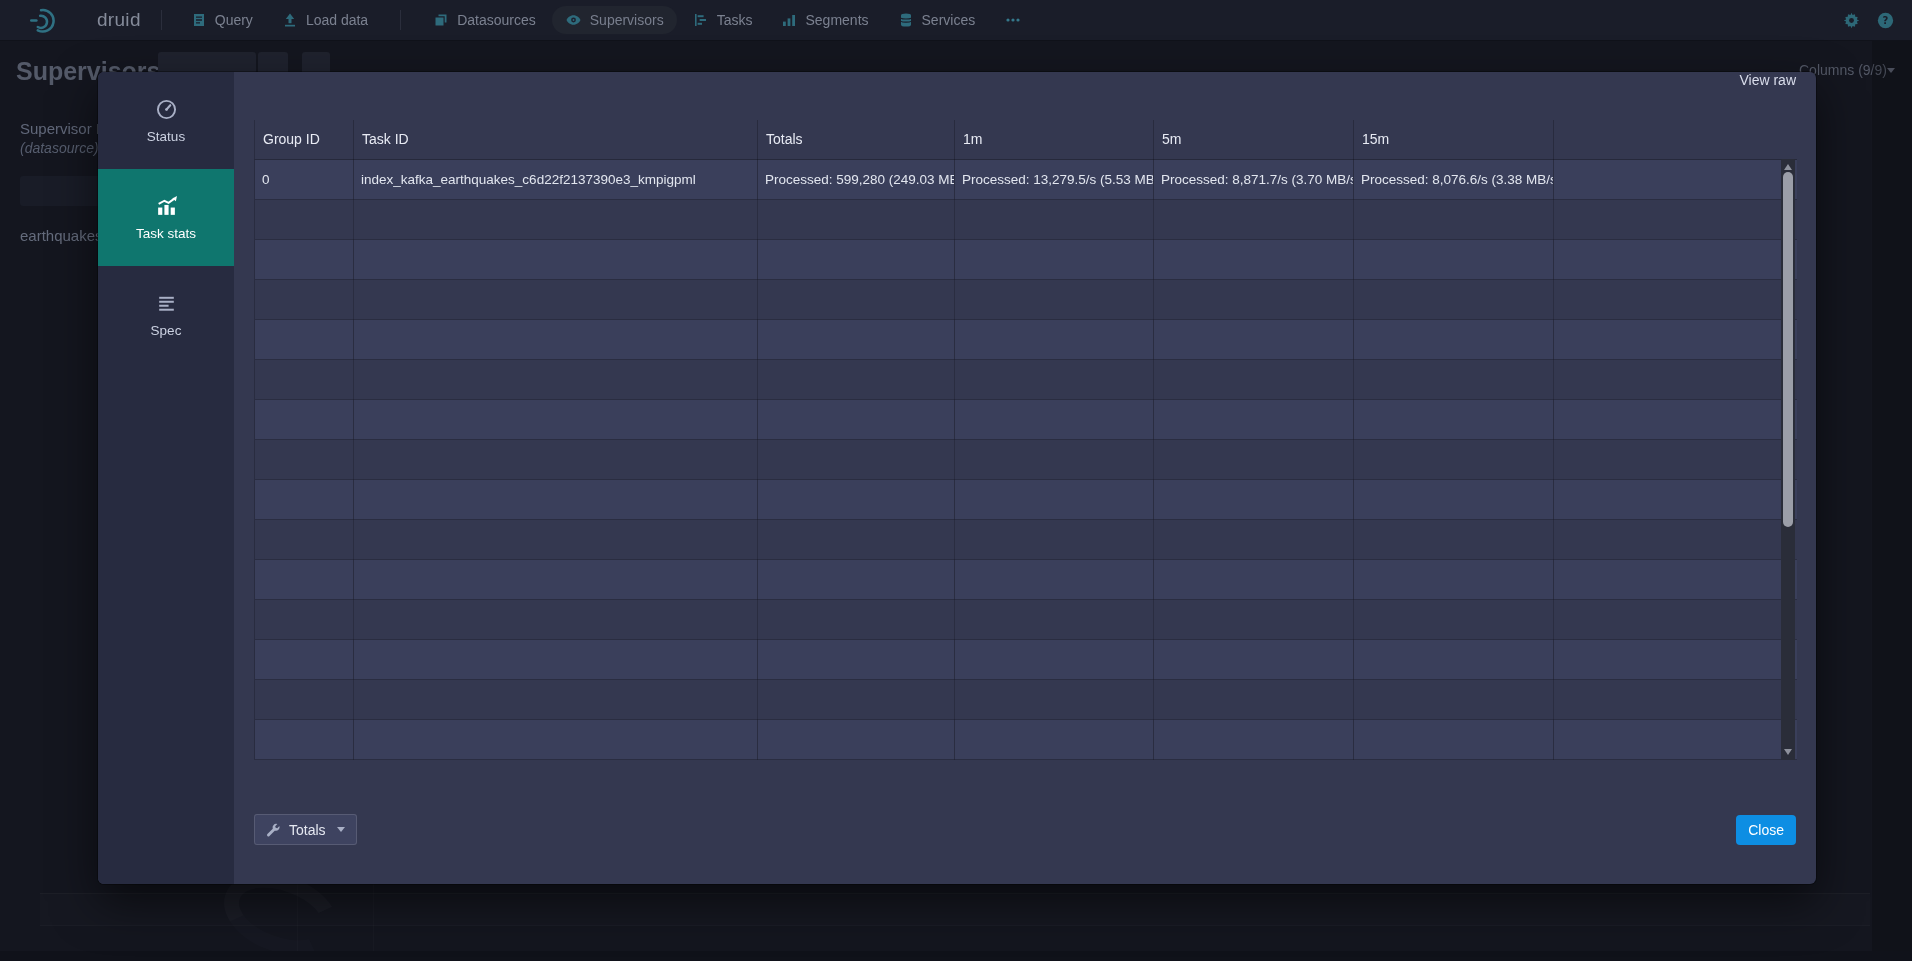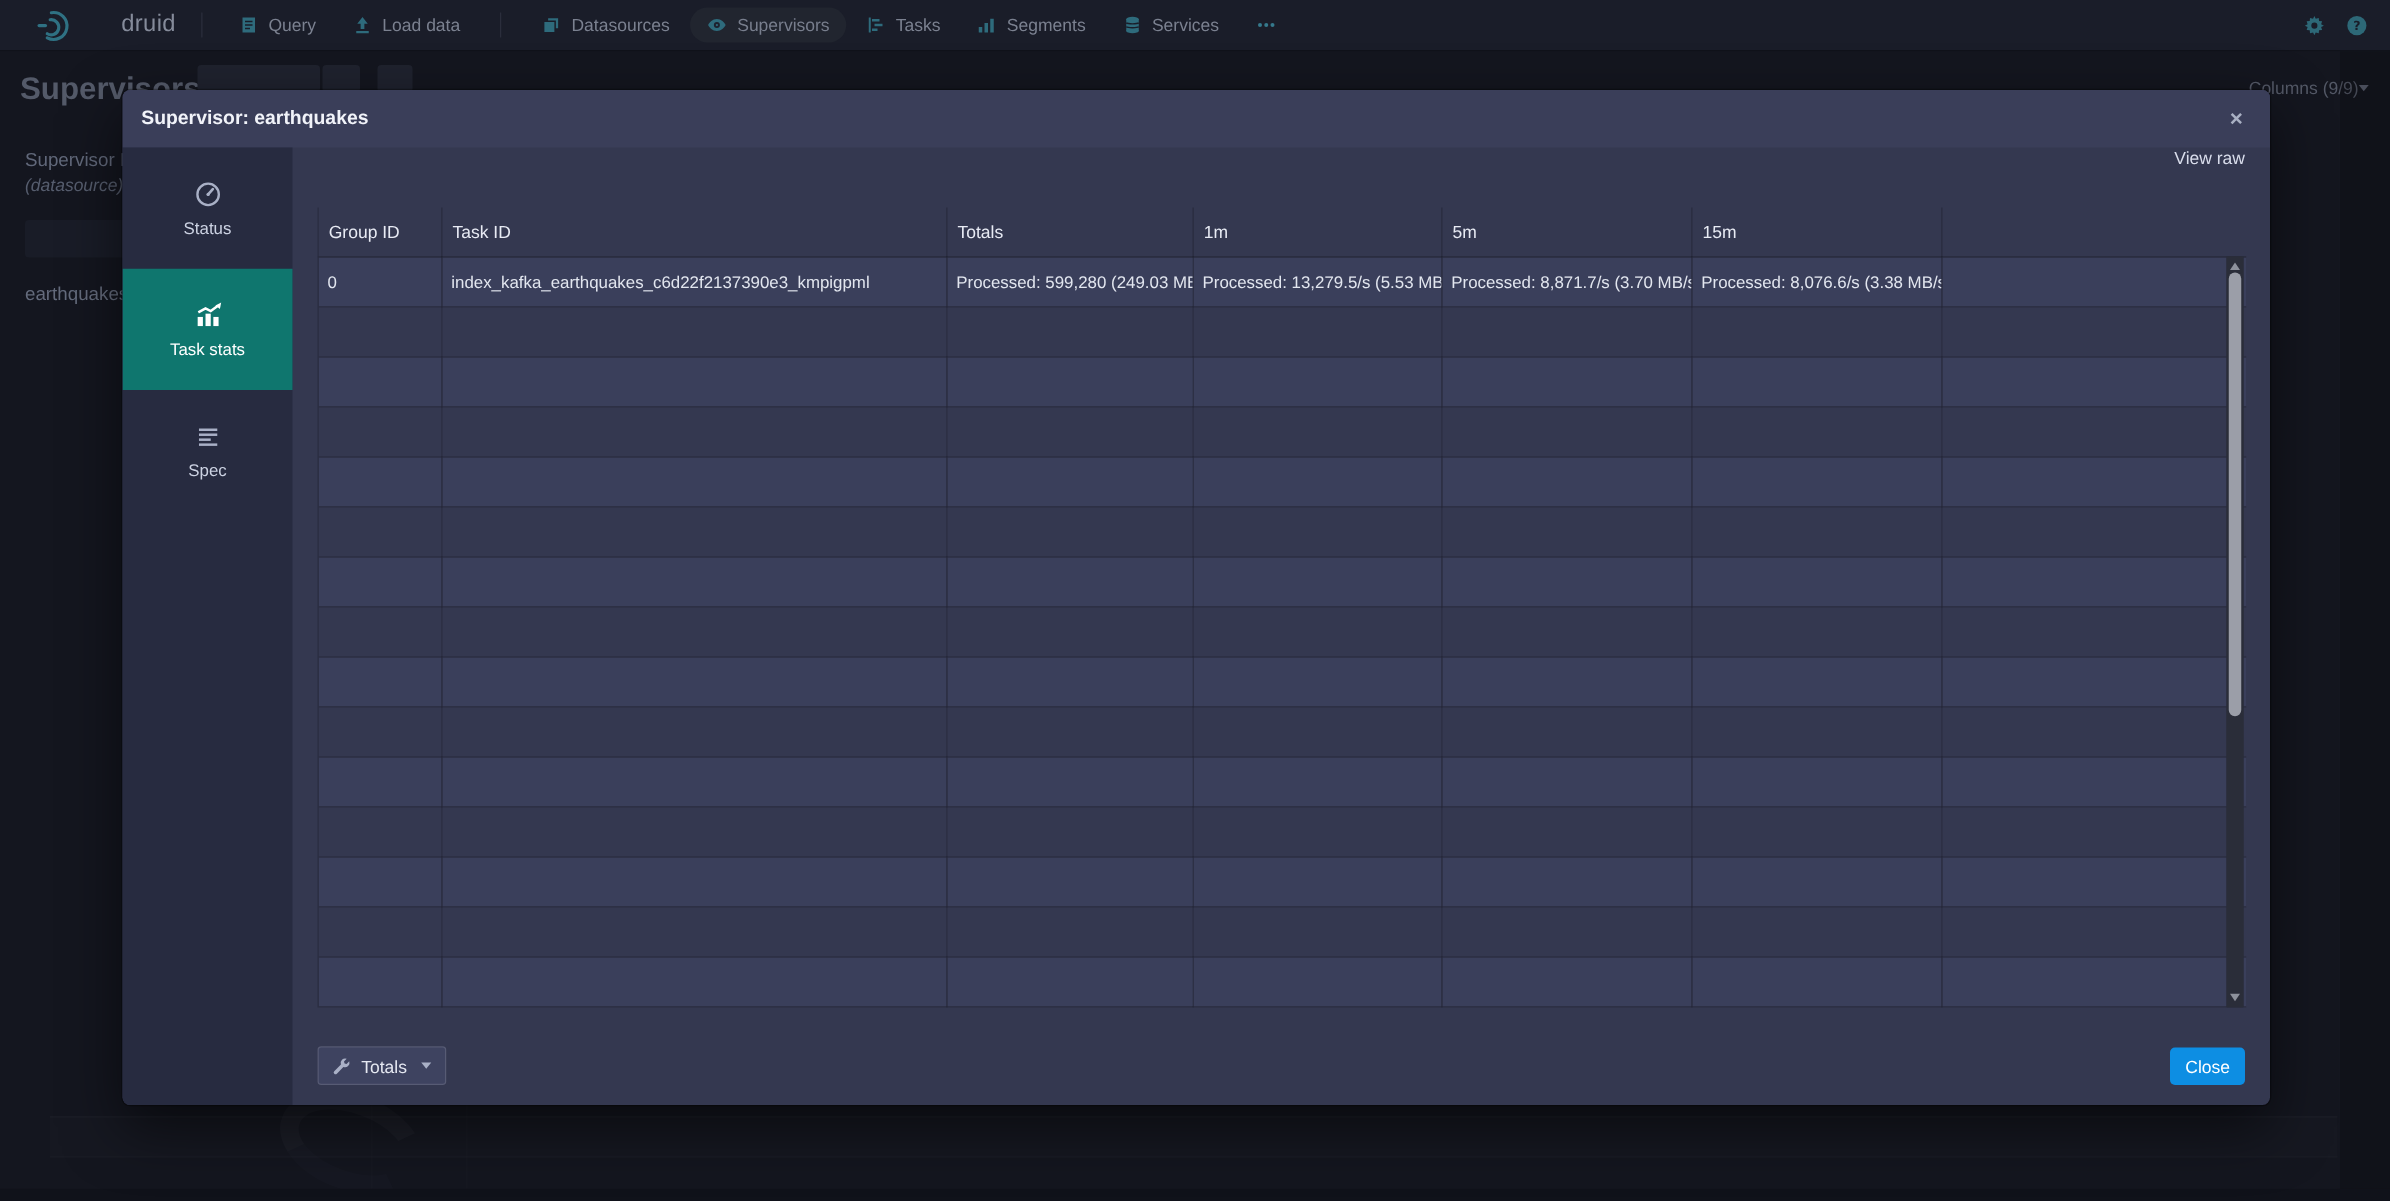--- a/index.html
+++ b/index.html
@@ -252,24 +252,20 @@
 <div class="bg-band"></div>
 <div class="bg-row-line" style="top:893px;"></div>
 <div class="bg-row-line" style="top:925px;"></div>
 <div class="bg-row-line" style="top:951px;"></div>
 <div class="bg-vline" style="left:297px;"></div>
 <div class="bg-vline" style="left:373px;"></div>
 <div class="bg-right-strip"></div>
 <div class="bg-footer-strip"></div>
 
 <div class="modal">
-  <div class="modal-header">
-    <span class="modal-title">Supervisor: earthquakes</span>
-    <span class="modal-close">×</span>
-  </div>
   <div class="modal-body">
     <div class="sidebar" id="side-tabs">
         <div class="side-tab">
           <span class="tab-ico">
             <svg width="23" height="23" viewBox="0 0 22 22" fill="none" stroke="currentColor" stroke-width="1.8">
               <circle cx="11" cy="11" r="8.2"></circle>
               <path d="M11 11l3.6-4.1" stroke-width="2" stroke-linecap="round"></path>
               <circle cx="11" cy="11" r="1.3" fill="currentColor" stroke="none"></circle>
             </svg>
           </span>

